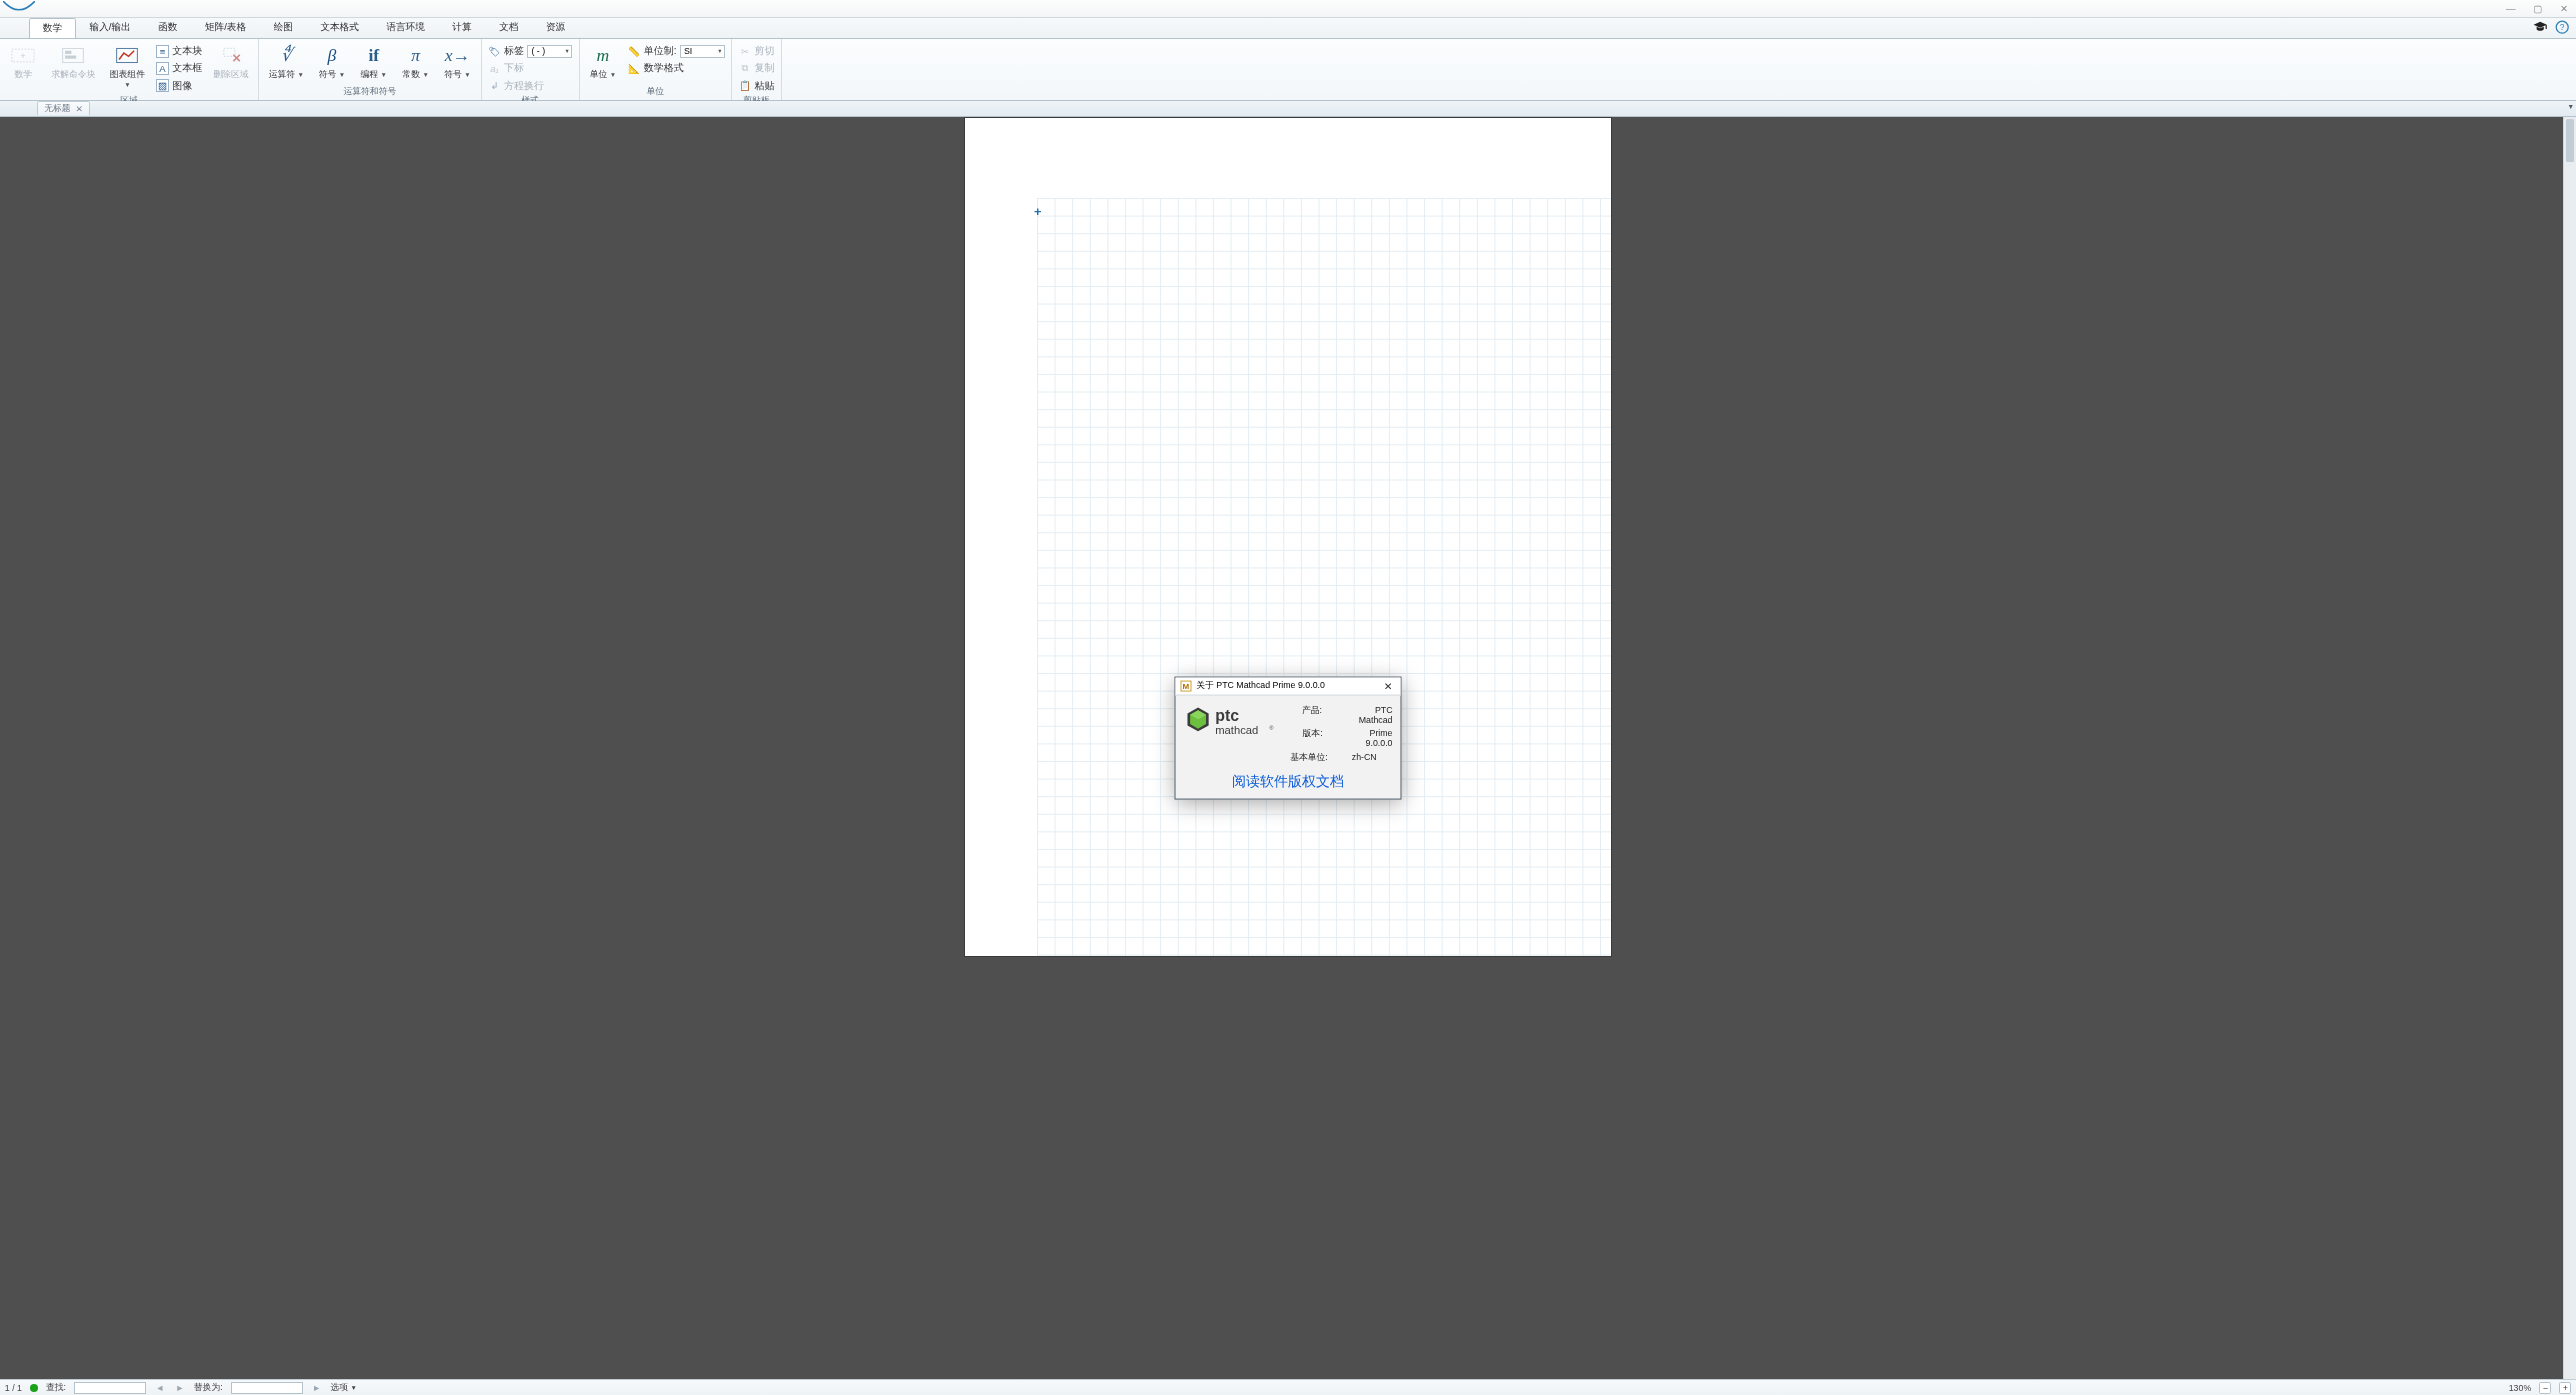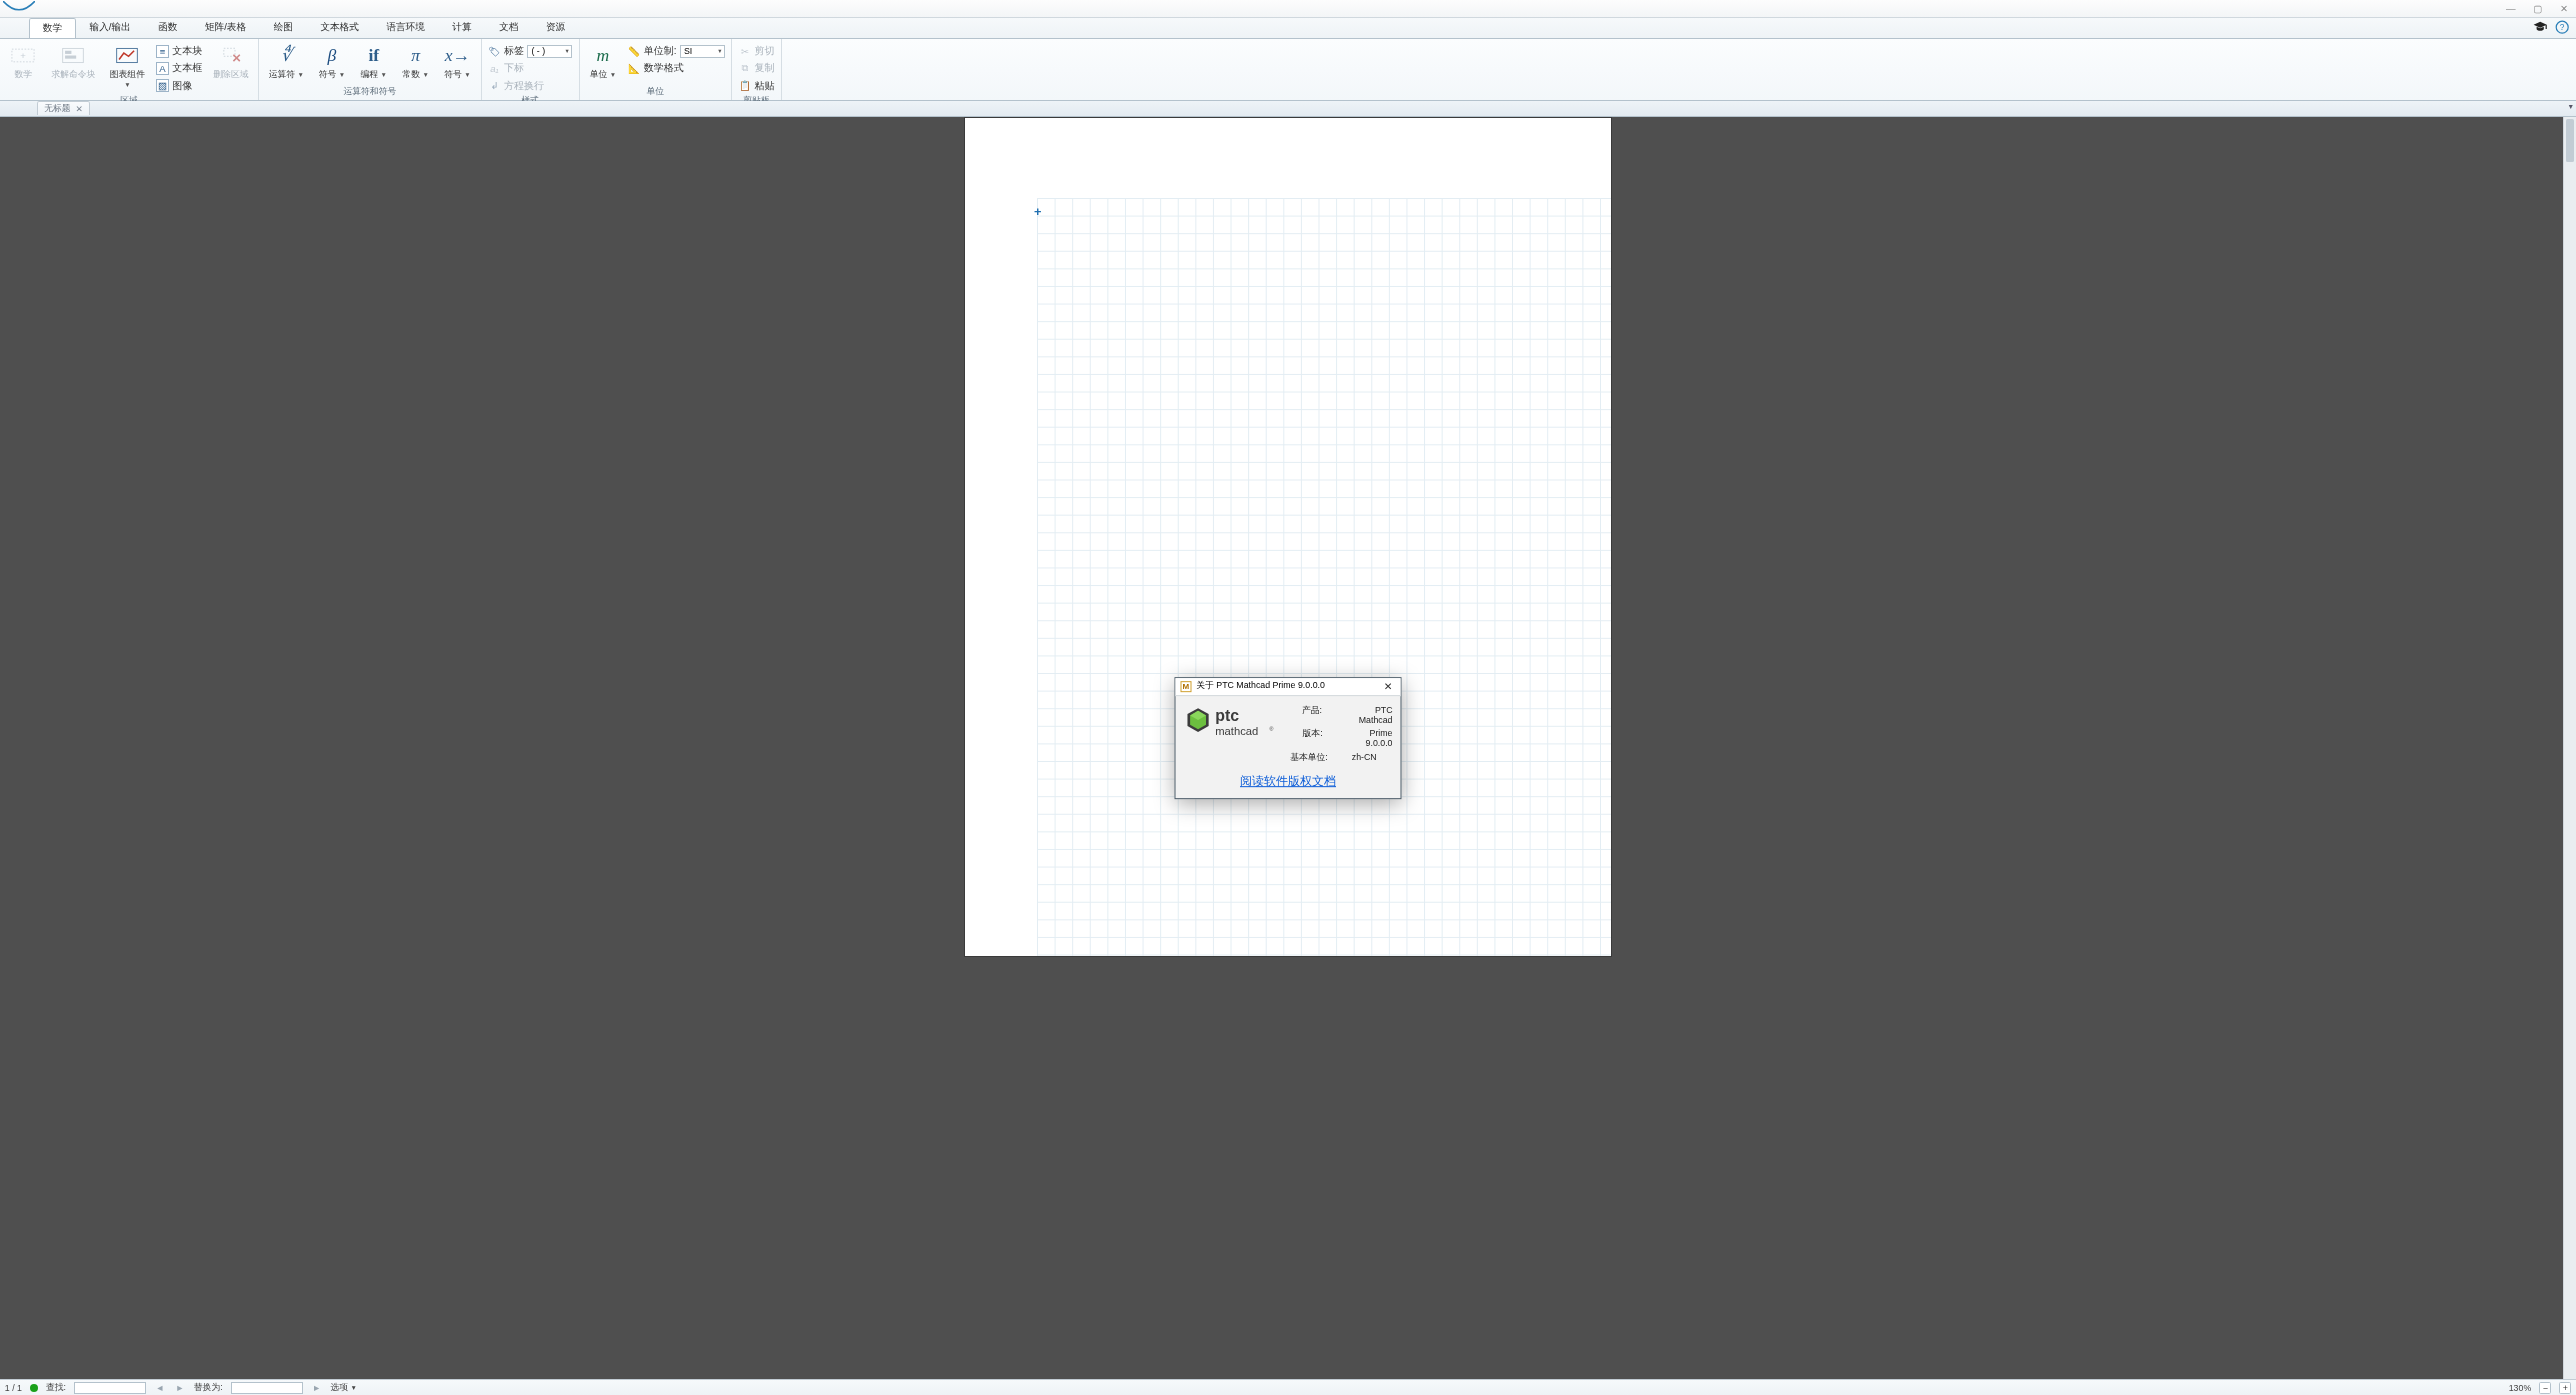--- a/index.html
+++ b/index.html
@@ -187,21 +187,21 @@
     display:flex; gap:9.6px;text-align:right;
   }
   .about-dialog .logo { width:104px; }
   .about-dialog .kv { font-size:8.8px; color:#222; }
   .about-dialog .kv .row { display:flex; gap:24px; padding:1.6px 0; }
   .about-dialog .kv .k { width:42px; color:#222; }
   .about-dialog .link-row {
     text-align:center; padding:4.8px 0 8px;
   }
   .about-dialog .link-row a {
-    font-size:12px; color:#0b5cd8; text-decoration:underline; cursor:pointer;
+    font-size:14px; color:#0b5cd8; cursor:pointer;
   }
 
 </style>
 </head>
 <body>
 
 <div class="titlebar">
   <div class="left">
     <svg viewBox="0 0 40 18">
         <path d="M0 0 Q20 22 40 0" fill="none" stroke="#2a7fb8" stroke-width="2"></path>

